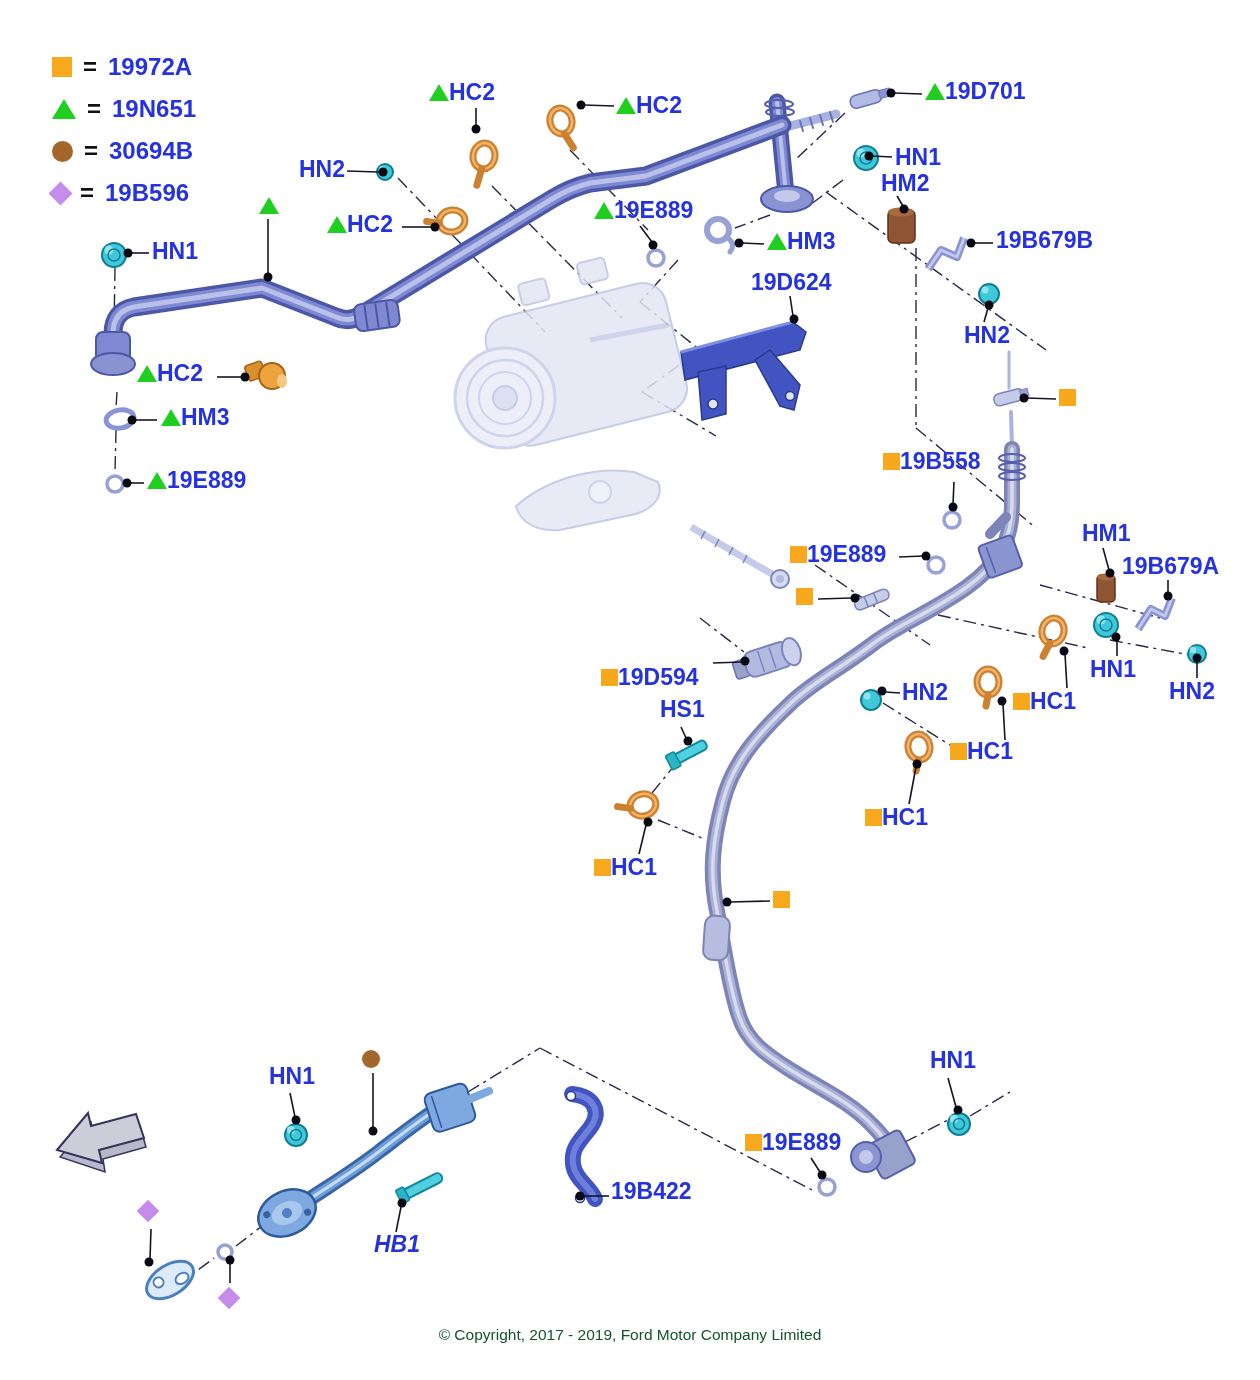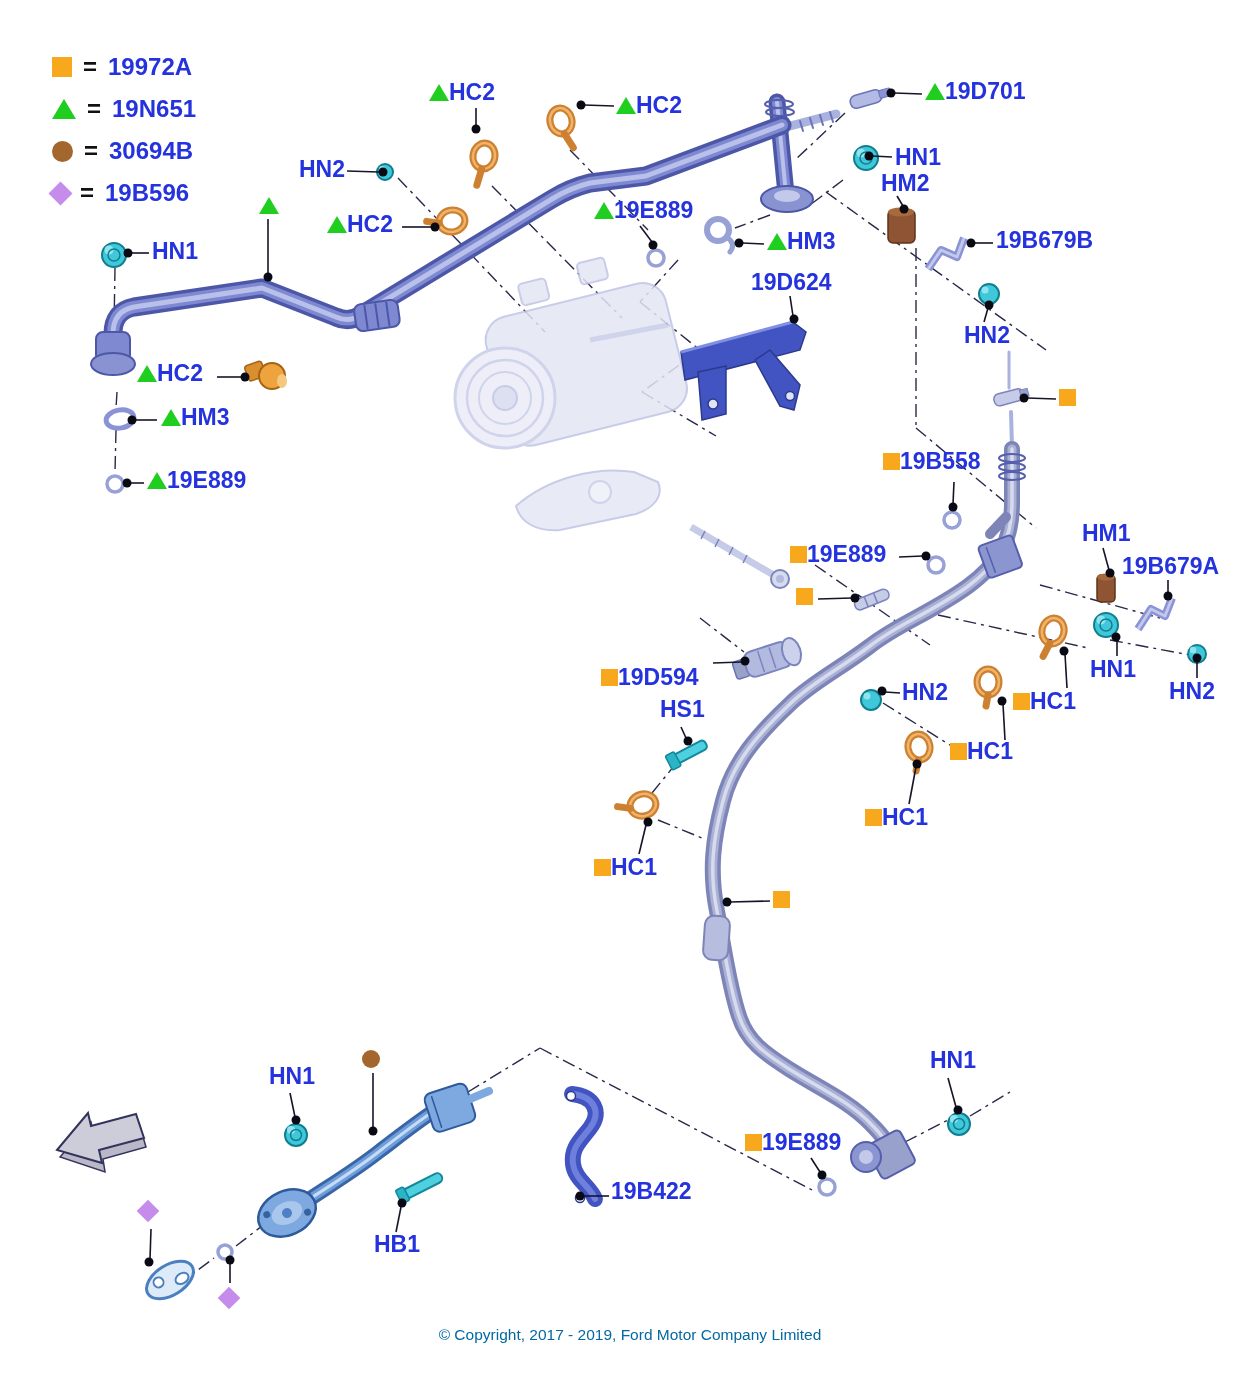--- a/index.html
+++ b/index.html
@@ -17,21 +17,21 @@
   .sym{display:inline-block;flex:0 0 auto;}
   .sym-square{width:17px;height:17px;}
   .sym-circle{width:18px;height:18px;border-radius:50%;}
   .sym-diamond{width:16px;height:16px;transform:rotate(45deg);}
   .sym-triangle{width:0;height:0;border-left:10px solid transparent;border-right:10px solid transparent;border-bottom:17px solid transparent;}
   .sym-lg.sym-square{width:20px;height:20px;}
   .sym-lg.sym-circle{width:21px;height:21px;}
   .sym-lg.sym-diamond{width:17px;height:17px;}
   .sym-lg.sym-triangle{border-left-width:12px;border-right-width:12px;border-bottom-width:20px;}
   
-  .copyright{position:absolute;left:0;right:0;top:1326px;text-align:center;font-size:15.5px;color:#0369a1;}
+  .copyright{position:absolute;left:0;right:0;top:1326px;text-align:center;font-size:15.5px;color:#14532d;}
   .doc-block{position:absolute;right:28px;top:1243px;width:205px;text-align:center;
              font-size:16px;color:#111;display:flex;flex-direction:column;gap:10px;}
 </style>
 </head>
 <body>
 
 <div class="stage">
 
   <svg class="diagram" width="1260" height="1380" viewBox="0 0 1260 1380">
 
@@ -577,21 +577,21 @@
       </div>
       <div class="callout" style="left: 773px; top: 891px;">
         <span class="sym sym-square" style="background: rgb(247, 168, 29);"></span>
       </div>
       <div class="callout" style="left: 269px; top: 1065px;">
         <span>HN1</span>
       </div>
       <div class="callout" style="left: 362px; top: 1050px;">
         <span class="sym sym-circle" style="background: rgb(163, 102, 44);"></span>
       </div>
-      <div class="callout" style="left: 374px; top: 1233px;">
+      <div class="callout" style="left: 374px; top: 1233px; font-style: italic;">
         <span>HB1</span>
       </div>
       <div class="callout" style="left: 611px; top: 1180px;">
         <span>19B422</span>
       </div>
       <div class="callout" style="left: 745px; top: 1131px;">
         <span class="sym sym-square" style="background: rgb(247, 168, 29);"></span>
         <span>19E889</span>
       </div>
       <div class="callout" style="left: 930px; top: 1049px;">

